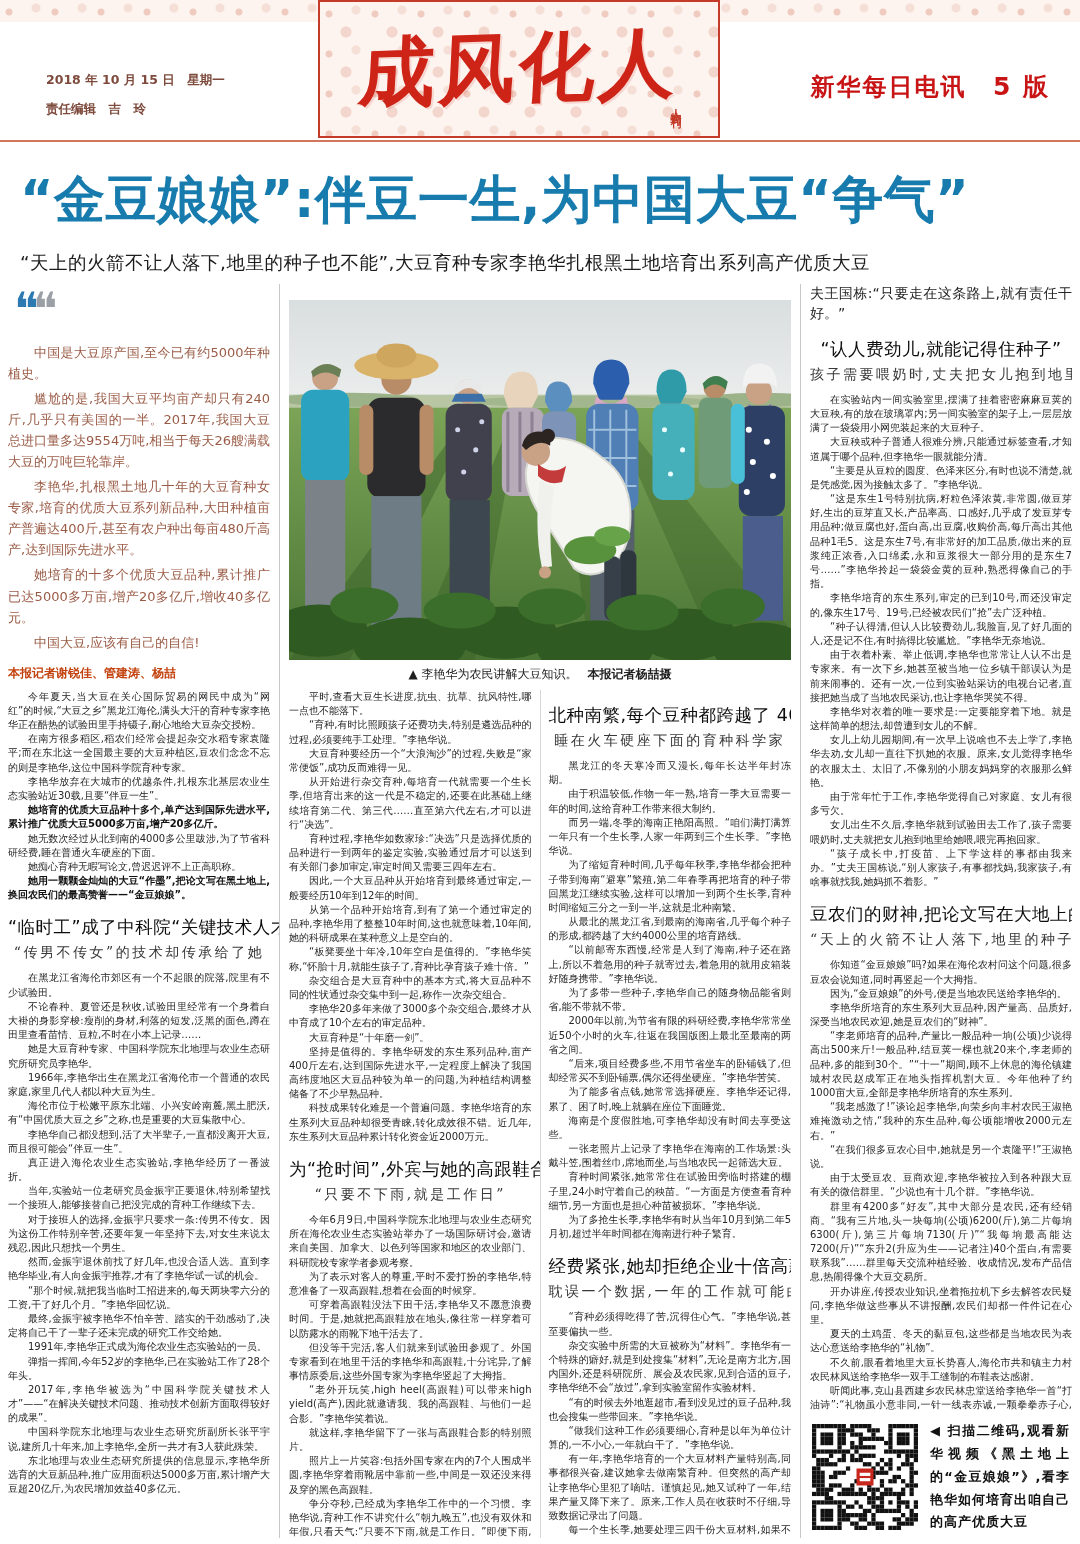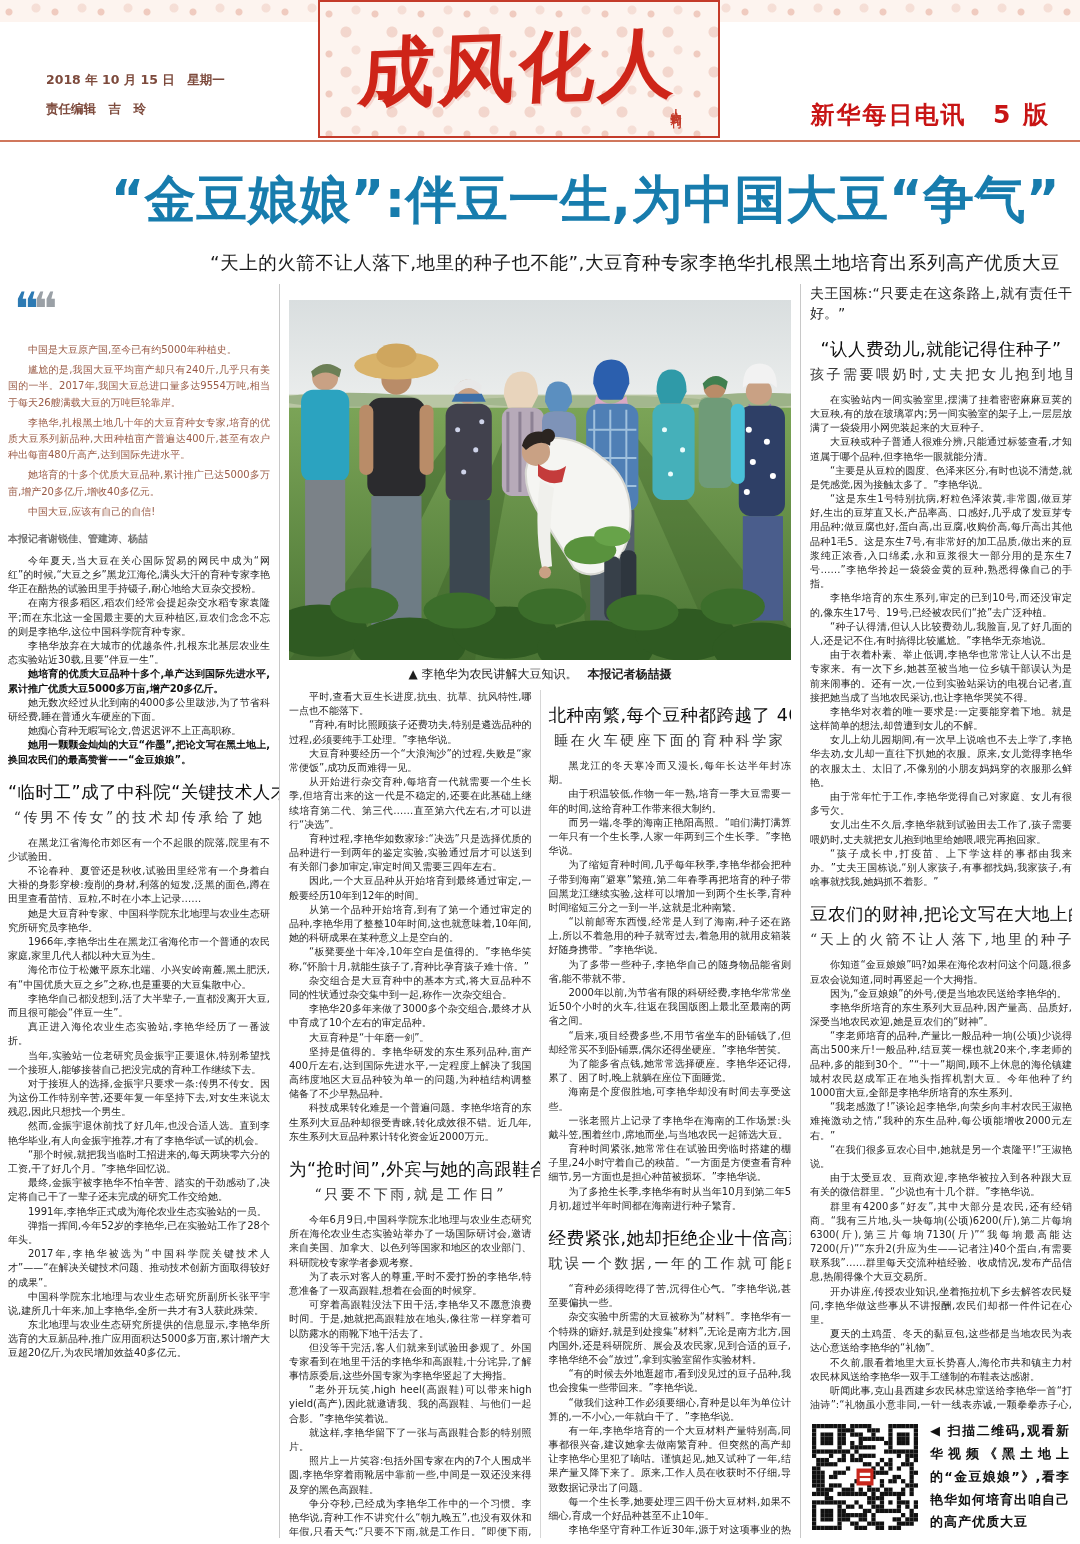--- a/index.html
+++ b/index.html
@@ -18,26 +18,26 @@
   .center-box{position:absolute;left:318px;top:0;width:402px;height:138px;
       border:2px solid #c43b2a;box-sizing:border-box;display:flex;
       align-items:center;justify-content:center;overflow:hidden;}
   .masthead-title{font-family:"DejaVu Serif","Liberation Serif",serif;font-weight:bold;
       font-size:76px;color:#ce2418;letter-spacing:4px;white-space:nowrap;
       transform:rotate(-2deg) skewX(-5deg);text-shadow:2px 2px 0 rgba(206,36,24,.14);}
   .vert-label{position:absolute;right:36px;bottom:24px;writing-mode:vertical-rl;
       font-size:11px;color:#c43b2a;letter-spacing:3px;font-weight:bold;}
   .date-block{position:absolute;left:46px;top:66px;color:#7d4a3c;font-size:12.5px;
       font-weight:bold;line-height:2.3;white-space:nowrap;}
-  .brand{position:absolute;right:30px;top:98px;color:#c81414;font-weight:bold;
+  .brand{position:absolute;right:30px;top:70px;color:#c81414;font-weight:bold;
       font-size:24px;letter-spacing:2px;white-space:nowrap;}
   .brand .page-no{margin-left:16px;font-size:25px;}
 
   
-  .headline-wrap{padding:24px 20px 8px;text-align:right;}
+  .headline-wrap{padding:24px 20px 8px;text-align:left;}
   .headline{color:#177cad;font-size:51px;font-weight:bold;letter-spacing:0.5px;white-space:nowrap;}
   .deck{margin-top:15px;font-size:18.5px;color:#1c1c1c;font-weight:500;letter-spacing:0.5px;}
 
   
   .content{position:absolute;top:284px;bottom:6px;left:8px;right:8px;display:flex;}
   .divider{width:1px;background:#c8c8c8;flex:0 0 1px;}
   .col1{width:262px;flex:0 0 262px;padding-right:9px;overflow:hidden;}
   .middle{width:502px;flex:0 0 502px;padding:0 9px;display:flex;flex-direction:column;overflow:hidden;margin-top:16px;}
   .col4{flex:1;padding-left:9px;display:flex;flex-direction:column;overflow:hidden;}
   .col4-text{flex:1 1 auto;overflow:hidden;}
@@ -49,25 +49,25 @@
   .mid-cols{flex:1 1 auto;display:flex;overflow:hidden;}
   .mcol{flex:1;overflow:hidden;}
   .mcol-left{padding-right:8px;}
   .mcol-right{padding-left:8px;}
   .mid-divider{width:1px;background:#d6d6d6;flex:0 0 1px;}
 
   
   .para{margin:0;text-indent:2em;font-size:10px;line-height:1.42;color:#262626;
         text-align:justify;}
   .para.bold{font-weight:bold;color:#111;}
-  .qpara{margin:0 0 4px;text-indent:2em;font-size:10px;line-height:1.62;color:#9a5b46;
+  .qpara{margin:0 0 4px;text-indent:2em;font-size:13px;line-height:1.62;color:#9a5b46;
         text-align:justify;font-weight:500;}
   .quote-icon{font-size:46px;line-height:1;margin:2px 0 10px 6px;letter-spacing:-6px;}
   .quote-icon .q1{color:#2d7ab3;} .quote-icon .q2{color:#9aa0a6;}
-  .byline{font-size:10px;font-weight:bold;margin:12px 0 8px;color:#737373;}
+  .byline{font-size:12px;font-weight:bold;margin:12px 0 8px;color:#c2410c;}
   .sec-head{font-size:17.5px;font-weight:normal;text-align:center;margin:13px 0 5px;
         color:#0d0d0d;letter-spacing:0.5px;white-space:nowrap;}
   .sec-sub{font-family:"DejaVu Serif","Liberation Serif",serif;font-size:14px;
         text-align:center;margin:0 0 9px;color:#383838;letter-spacing:2.5px;white-space:nowrap;}
   .lead-para{margin:0;font-size:14px;line-height:1.42;color:#262626;text-align:justify;}
 
   
   .qr-block{flex:0 0 auto;display:flex;align-items:center;gap:12px;padding:10px 2px 4px;}
   .qr{width:106px;height:106px;position:relative;flex:0 0 106px;}
   .qr-caption{flex:1;font-size:13px;font-weight:bold;line-height:1.75;color:#111;
@@ -314,20 +314,21 @@
         </div>
         <div class="mid-divider"></div>
         <div class="mcol mcol-right">
           <div class="sec-head">北种南繁,每个豆种都跨越了 4000 公里</div>
           <div class="sec-sub">睡在火车硬座下面的育种科学家</div>
           <div>
               <p class="para">黑龙江的冬天寒冷而又漫长,每年长达半年封冻期。</p>
               <p class="para">由于积温较低,作物一年一熟,培育一季大豆需要一年的时间,这给育种工作带来很大制约。</p>
               <p class="para">而另一端,冬季的海南正艳阳高照。“咱们满打满算一年只有一个生长季,人家一年两到三个生长季。”李艳华说。</p>
               <p class="para">为了缩短育种时间,几乎每年秋季,李艳华都会把种子带到海南“避寒”繁殖,第二年春季再把培育的种子带回黑龙江继续实验,这样可以增加一到两个生长季,育种时间缩短三分之一到一半,这就是北种南繁。</p>
+              <p class="para">从最北的黑龙江省,到最南的海南省,几乎每个种子的形成,都跨越了大约4000公里的培育路线。</p>
               <p class="para">“以前邮寄东西慢,经常是人到了海南,种子还在路上,所以不着急用的种子就寄过去,着急用的就用皮箱装好随身携带。”李艳华说。</p>
               <p class="para">为了多带一些种子,李艳华自己的随身物品能省则省,能不带就不带。</p>
               <p class="para">2000年以前,为节省有限的科研经费,李艳华常常坐近50个小时的火车,往返在我国版图上最北至最南的两省之间。</p>
               <p class="para">“后来,项目经费多些,不用节省坐车的卧铺钱了,但却经常买不到卧铺票,偶尔还得坐硬座。”李艳华苦笑。</p>
               <p class="para">为了能多省点钱,她常常选择硬座。李艳华还记得,累了、困了时,晚上就躺在座位下面睡觉。</p>
               <p class="para">海南是个度假胜地,可李艳华却没有时间去享受这些。</p>
               <p class="para">一张老照片上记录了李艳华在海南的工作场景:头戴斗笠,围着丝巾,席地而坐,与当地农民一起筛选大豆。</p>
               <p class="para">育种时间紧张,她常常住在试验田旁临时搭建的棚子里,24小时守着自己的秧苗。“一方面是方便查看育种细节,另一方面也是担心种苗被损坏。”李艳华说。</p>
               <p class="para">为了多抢生长季,李艳华有时从当年10月到第二年5月初,超过半年时间都在海南进行种子繁育。</p>
             </div>

